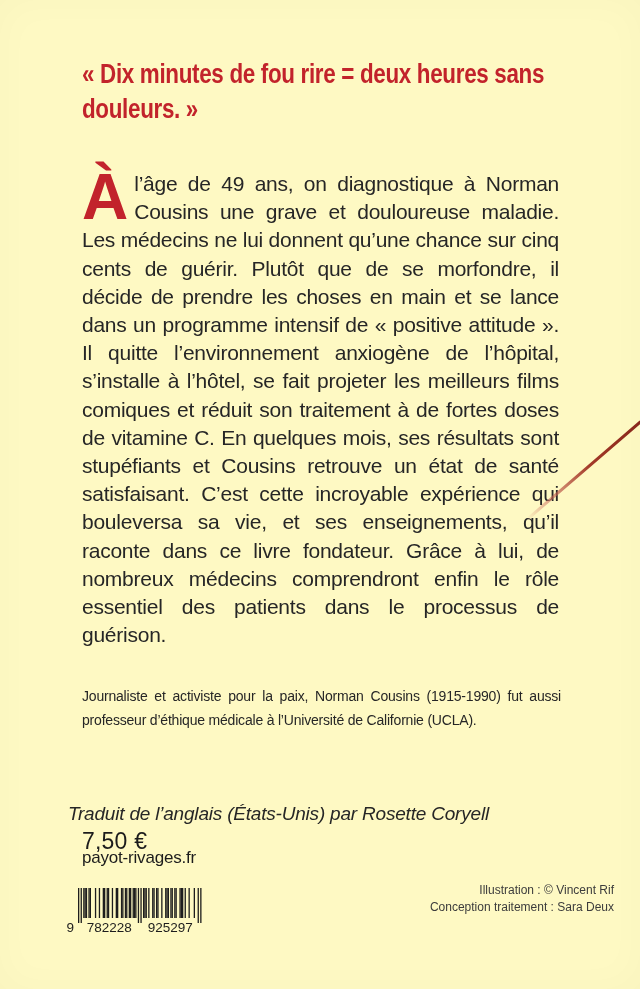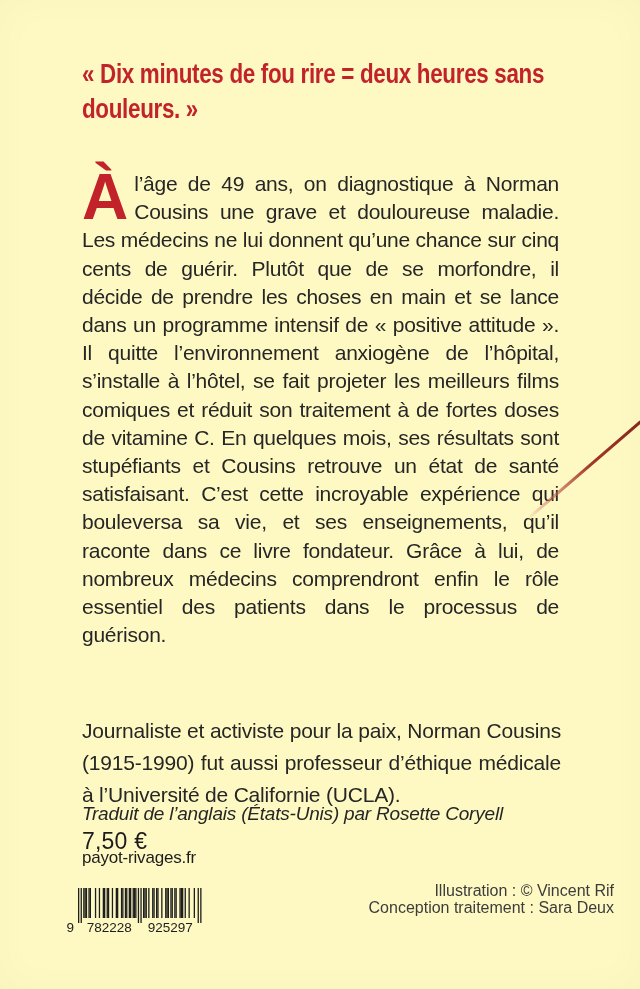--- a/index.html
+++ b/index.html
@@ -29,28 +29,28 @@
   .dropcap{
     float:left;
     font-size:64px;line-height:49px;
     font-weight:700;
     color:var(--accent);
     margin:3px 7px 0 0;
     letter-spacing:-1px;
   }
   
   .bio{
-    position:absolute;left:82px;top:694px;width:479px;
-    font-size:21px;line-height:32px;letter-spacing:-0.2px;
+    position:absolute;left:82px;top:670px;width:479px;
+    font-size:14px;line-height:24px;letter-spacing:-0.2px;
     color:var(--ink);
     text-align:justify;
   }
   
   .translator{
-    position:absolute;left:82px;top:784px;
+    position:absolute;left:68px;top:784px;
     font-size:19px;font-style:italic;letter-spacing:-0.2px;
     color:var(--ink);
   }
   
   .website{
     position:absolute;left:82px;top:848px;
     font-size:17px;font-weight:400;letter-spacing:-0.2px;
     color:#1c1c1c;
   }
   .price{
@@ -58,21 +58,21 @@
     font-size:23px;letter-spacing:0.2px;
     color:#1c1c1c;
   }
   .barcode{
     position:absolute;left:62px;top:888px;
   }
   
   .credits{
     position:absolute;right:26px;top:882px;
     text-align:right;
-    font-size:16px;line-height:17px;
+    font-size:12px;line-height:17px;
     color:#3c3c3c;
   }
   
   .red-line{
     position:absolute;left:527px;top:518px;
     width:151px;height:3px;border-radius:2px;
     transform-origin:0 50%;
     transform:rotate(-40.7deg);
     background:linear-gradient(to right,
       rgba(220,150,140,0) 0%,

